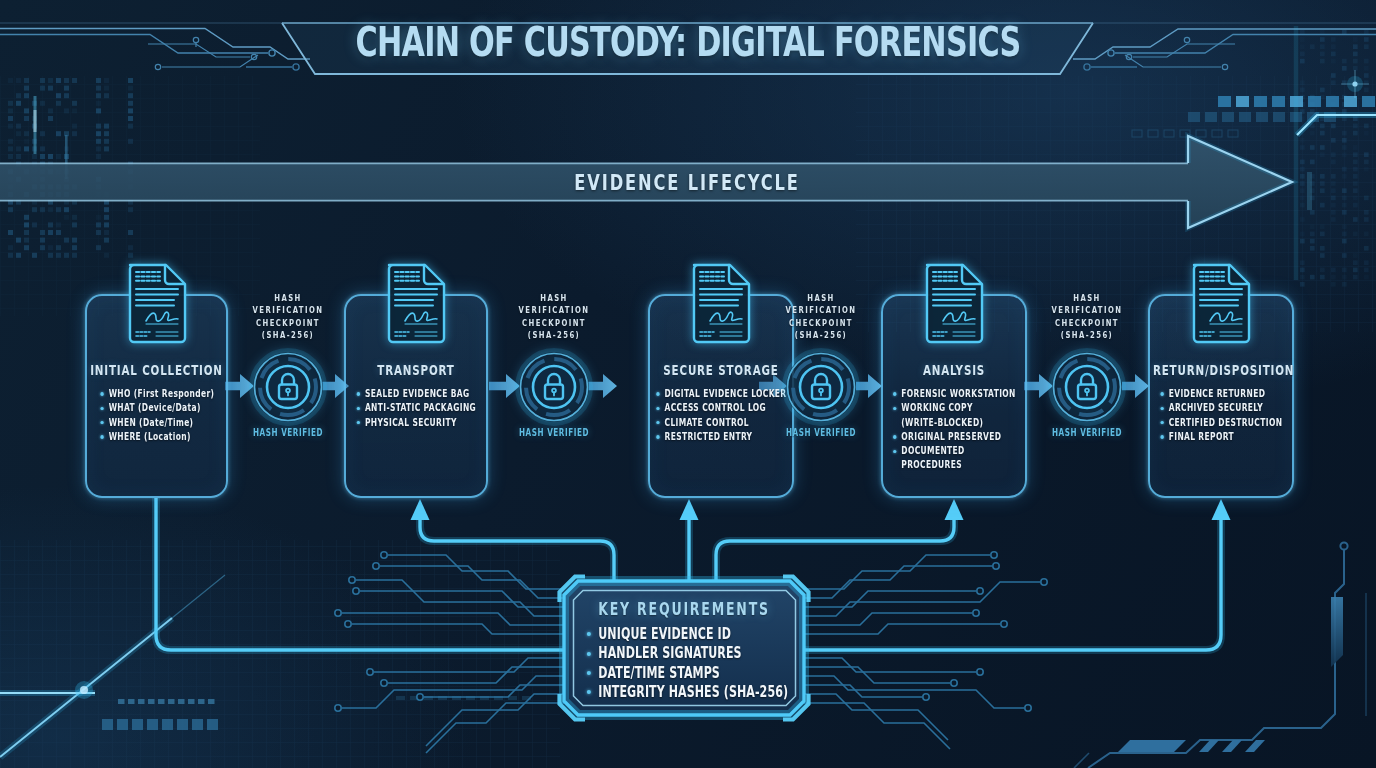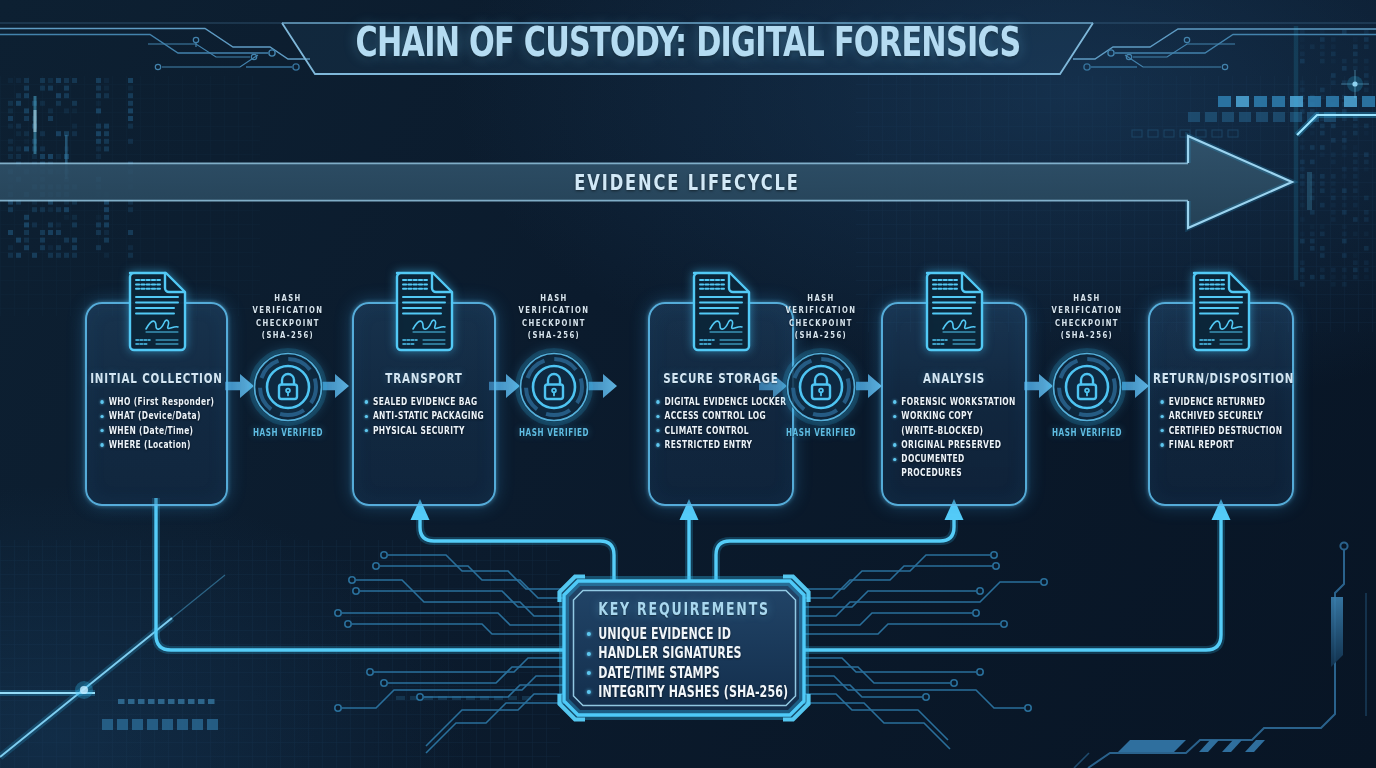--- a/index.html
+++ b/index.html
@@ -31,21 +31,20 @@
     transform:scaleX(.82);
     text-shadow:0 1px 3px rgba(0,0,0,.5);
   }
 
   
   .stage{
     position:absolute;top:294px;height:200px;border-radius:17px;
     border:2px solid rgba(95,190,238,.88);
     background:linear-gradient(180deg, rgba(56,108,156,.28) 0%, rgba(36,74,114,.28) 55%, rgba(28,60,96,.30) 100%);
     box-shadow:0 0 18px rgba(58,170,238,.30), 0 0 4px rgba(120,215,255,.45), inset 0 0 20px rgba(40,120,180,.10);
-    margin-top:8px;
   }
   .stage h2{
     position:absolute;top:66px;left:-12px;right:-12px;margin:0;text-align:center;
     font-size:14px;font-weight:700;line-height:17px;white-space:nowrap;
     letter-spacing:1px;color:#d3e6f3;transform:scaleX(.82);
     text-shadow:0 0 8px rgba(100,190,240,.35),0 1px 2px rgba(0,0,0,.5);
   }
   .stage ul{list-style:none;margin:0;padding:0;position:absolute;top:91px;left:50%;
     width:max-content;transform:scaleX(.82) translateX(-50%);transform-origin:0 0;}
   .stage li{
@@ -732,21 +731,21 @@
       </svg>
     <h2>INITIAL COLLECTION</h2>
     <ul>
       <li>WHO (First Responder)</li>
       <li>WHAT (Device/Data)</li>
       <li>WHEN (Date/Time)</li>
       <li>WHERE (Location)</li>
     </ul>
   </section>
 
-  <section class="stage" style="left:352px;width:140px;">
+  <section class="stage" style="left:344px;width:140px;">
     <svg class="doc-icon" viewBox="0 0 62 81">
         <g fill="none" stroke="#52c9f5" stroke-width="2.4" stroke-linejoin="round" stroke-linecap="round">
           <path d="M5,2 H41 L60,21 V75 a4,4 0 0 1 -4,4 H9 a4,4 0 0 1 -4,-4 V6 a4,4 0 0 1 4,-4 Z" fill="rgba(10,30,48,0.92)" transform="translate(-1,0)"></path>
           <path d="M40,2 V17 a4,4 0 0 0 4,4 H59" transform="translate(-1,0)"></path>
           <g stroke-width="1.5">
             <path d="M10,9 h24" stroke-dasharray="3.2 2.1" stroke-width="2"></path>
             <path d="M10,13.4 h24" stroke-dasharray="3.2 2.1" stroke-width="2"></path>
             <path d="M10,17.8 h24" stroke-dasharray="3.2 2.1" stroke-width="2"></path>
             <path d="M10,26 h42" stroke-width="2"></path>
             <path d="M10,31.5 h42" stroke-width="2"></path>
@@ -793,21 +792,21 @@
       </svg>
     <h2>SECURE STORAGE</h2>
     <ul>
       <li>DIGITAL EVIDENCE LOCKER</li>
       <li>ACCESS CONTROL LOG</li>
       <li>CLIMATE CONTROL</li>
       <li>RESTRICTED ENTRY</li>
     </ul>
   </section>
 
-  <section class="stage" style="left:881px;width:142px;">
+  <section class="stage" style="left:881px;width:142px;border-radius:18px;">
     <svg class="doc-icon" viewBox="0 0 62 81">
         <g fill="none" stroke="#52c9f5" stroke-width="2.4" stroke-linejoin="round" stroke-linecap="round">
           <path d="M5,2 H41 L60,21 V75 a4,4 0 0 1 -4,4 H9 a4,4 0 0 1 -4,-4 V6 a4,4 0 0 1 4,-4 Z" fill="rgba(10,30,48,0.92)" transform="translate(-1,0)"></path>
           <path d="M40,2 V17 a4,4 0 0 0 4,4 H59" transform="translate(-1,0)"></path>
           <g stroke-width="1.5">
             <path d="M10,9 h24" stroke-dasharray="3.2 2.1" stroke-width="2"></path>
             <path d="M10,13.4 h24" stroke-dasharray="3.2 2.1" stroke-width="2"></path>
             <path d="M10,17.8 h24" stroke-dasharray="3.2 2.1" stroke-width="2"></path>
             <path d="M10,26 h42" stroke-width="2"></path>
             <path d="M10,31.5 h42" stroke-width="2"></path>

